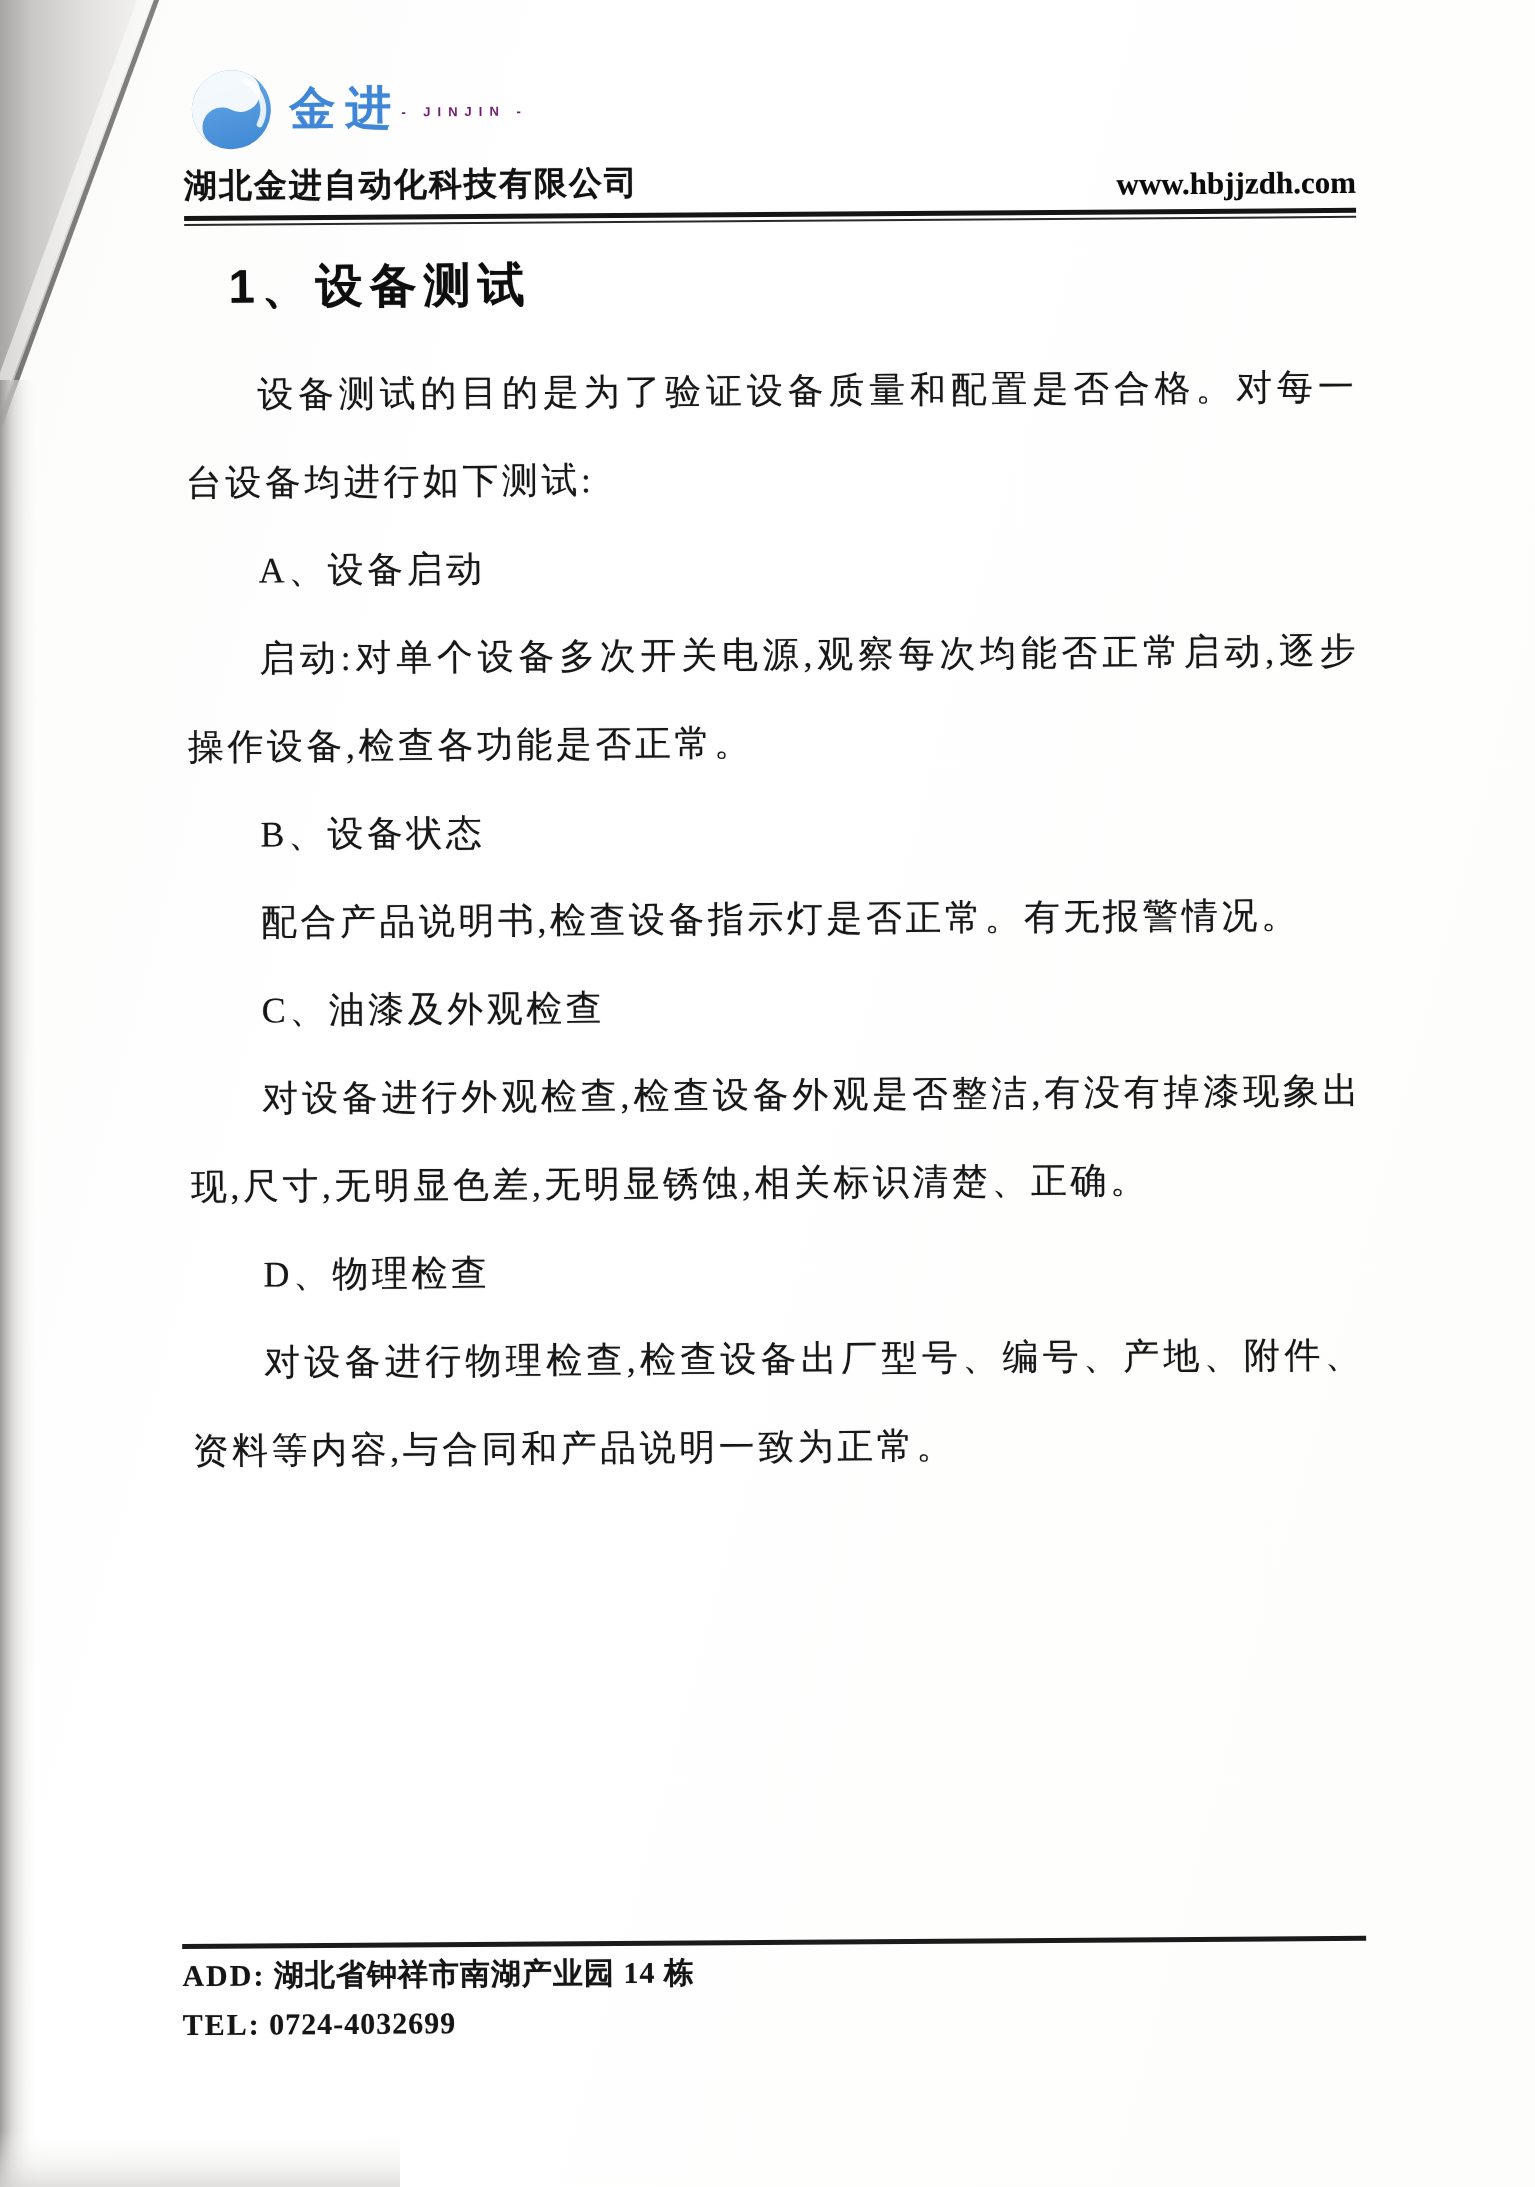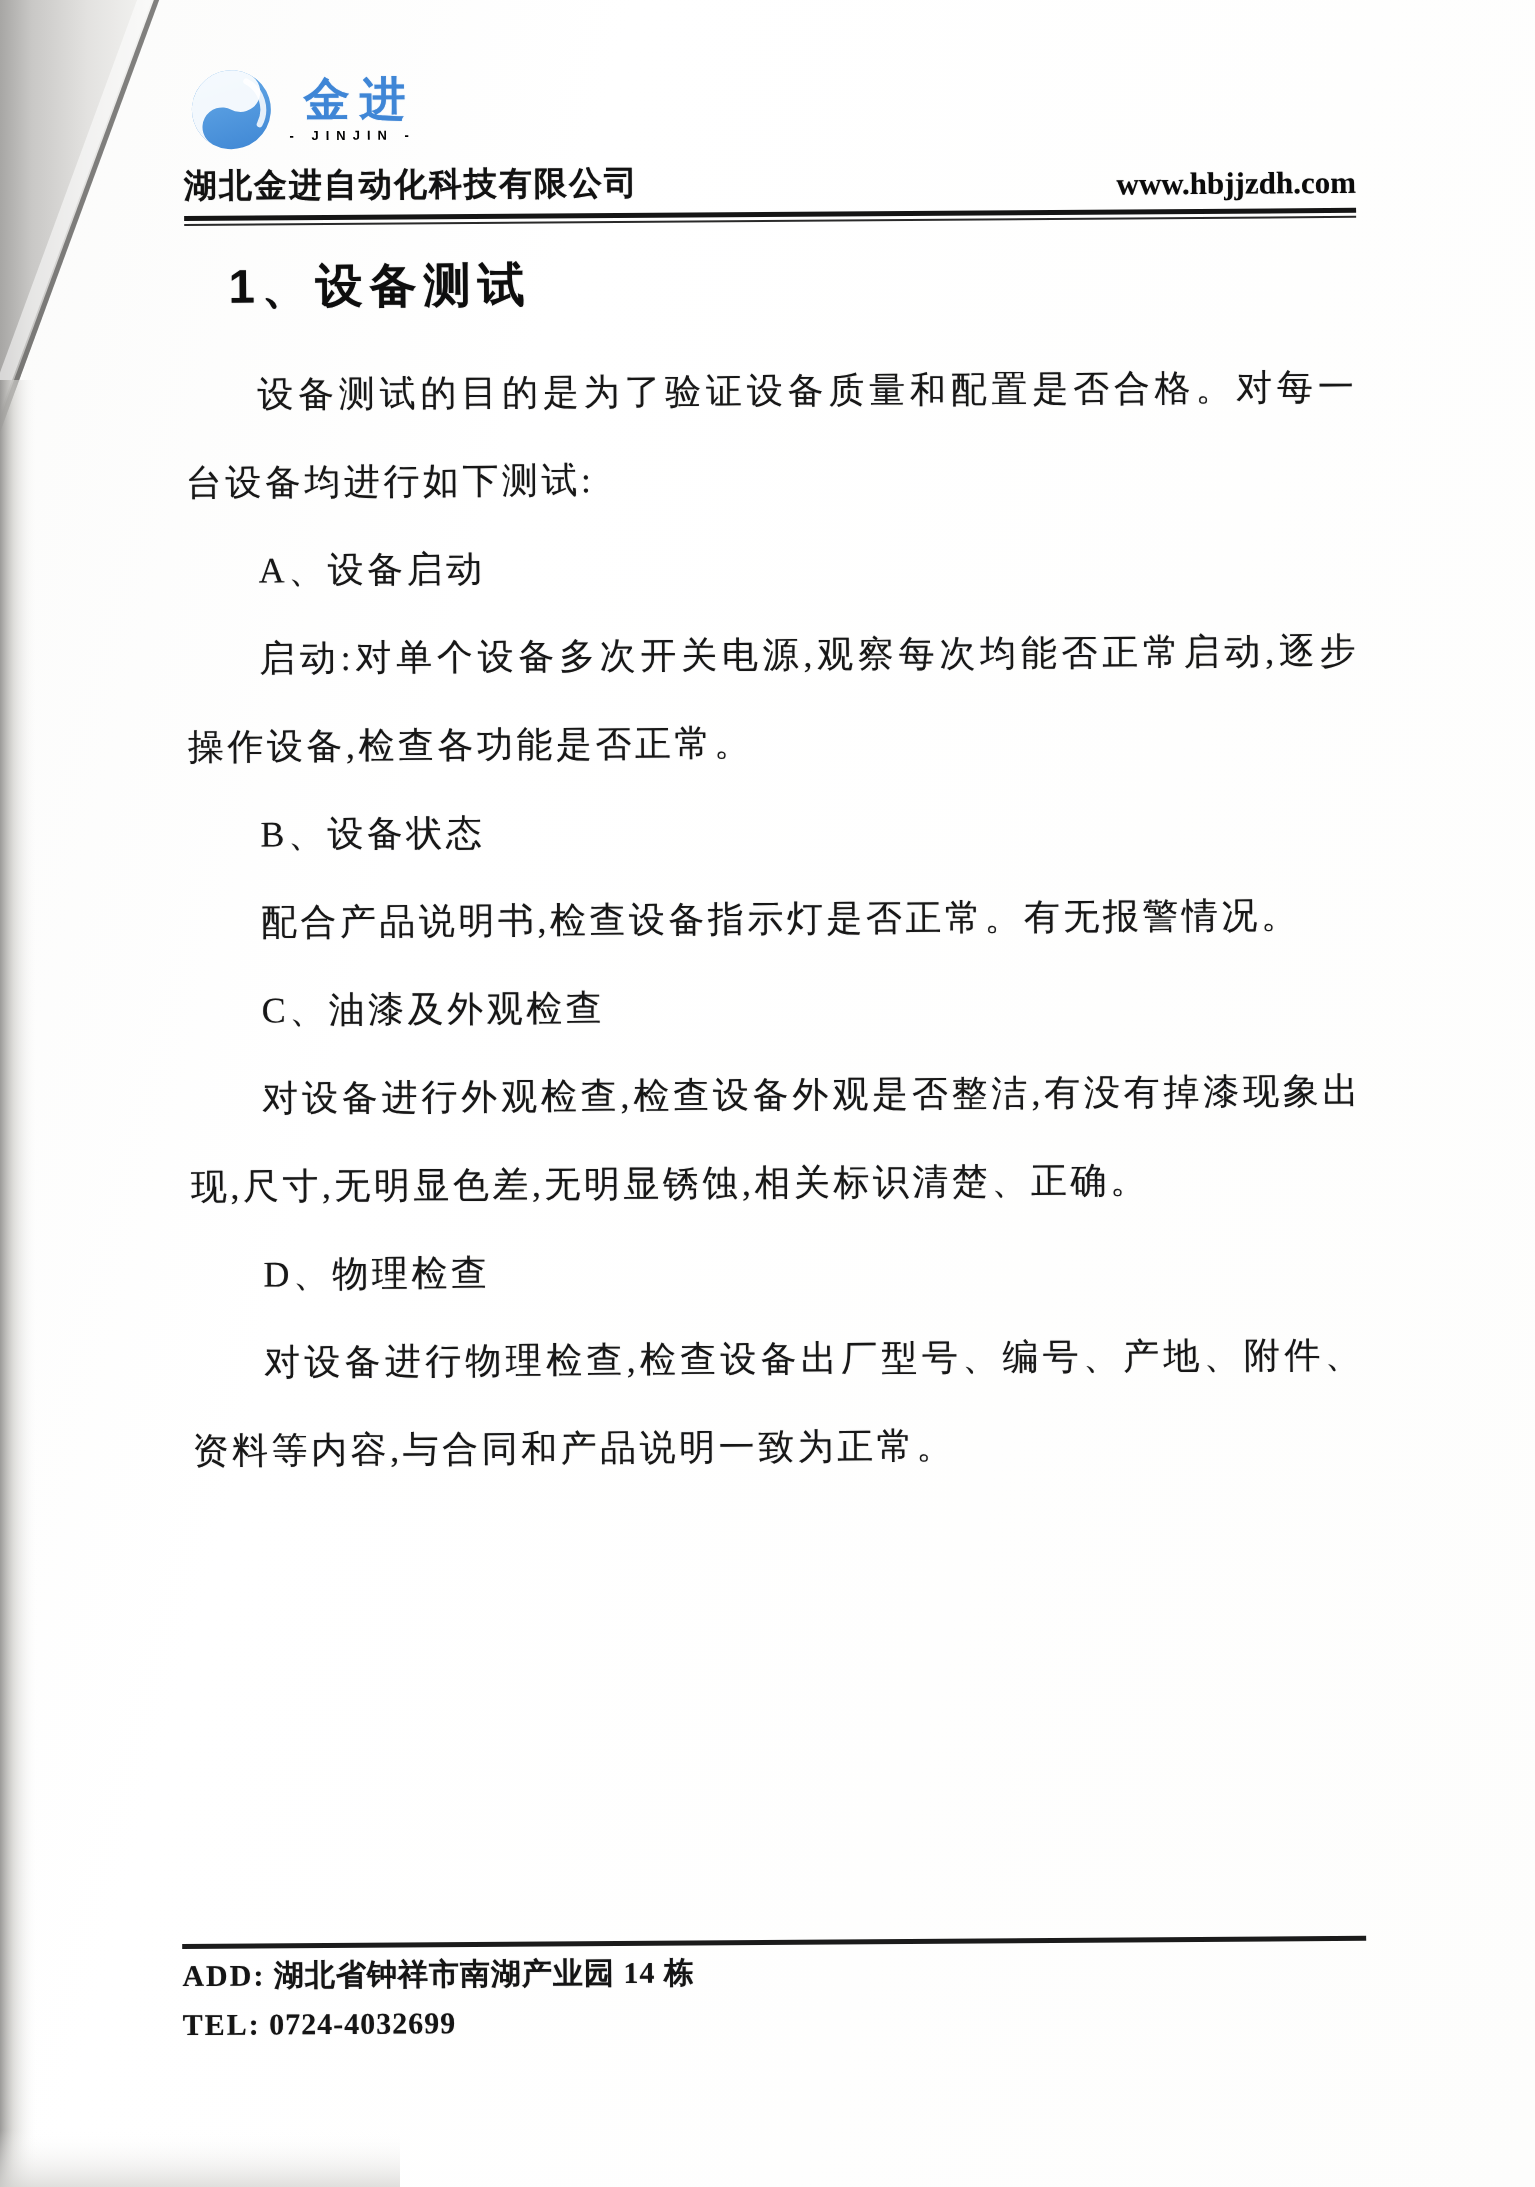--- a/index.html
+++ b/index.html
@@ -16,29 +16,29 @@
   }
   .artifacts{position:absolute;inset:0;pointer-events:none;}
   .scan-content{
     position:absolute;left:183px;top:58px;width:1172px;height:2100px;
     transform:rotate(-0.4deg);transform-origin:0 0;
     color:#1c1c1c;
   }
   
   .logo-row{display:flex;align-items:center;gap:16px;margin-left:6px;height:104px;}
   .logo-icon{width:84px;height:84px;flex:0 0 auto;}
-  .brand{display:flex;flex-direction:column;align-items:flex-end;line-height:1;}
+  .brand{display:flex;flex-direction:row;align-items:center;line-height:1;}
   .brand-cn{
     font-family:"Liberation Serif", serif;
     font-weight:bold;font-size:46px;color:#3f86d6;letter-spacing:10px;
     text-shadow:0 0 1px rgba(63,134,214,.6);
   }
   .brand-en{
     font-family:"Liberation Sans", sans-serif;
-    font-size:13px;color:#000000;letter-spacing:7px;margin-top:6px;font-weight:bold;
+    font-size:13px;color:#701a75;letter-spacing:7px;margin-top:6px;font-weight:bold;
   }
   .header-row{
     display:flex;justify-content:space-between;align-items:flex-end;
     margin-top:2px;
   }
   .company{
     font-family:"Liberation Sans", sans-serif;
     font-weight:bold;font-size:33px;letter-spacing:2px;color:#121212;
     text-shadow:0 0 1px rgba(0,0,0,.45);
   }

